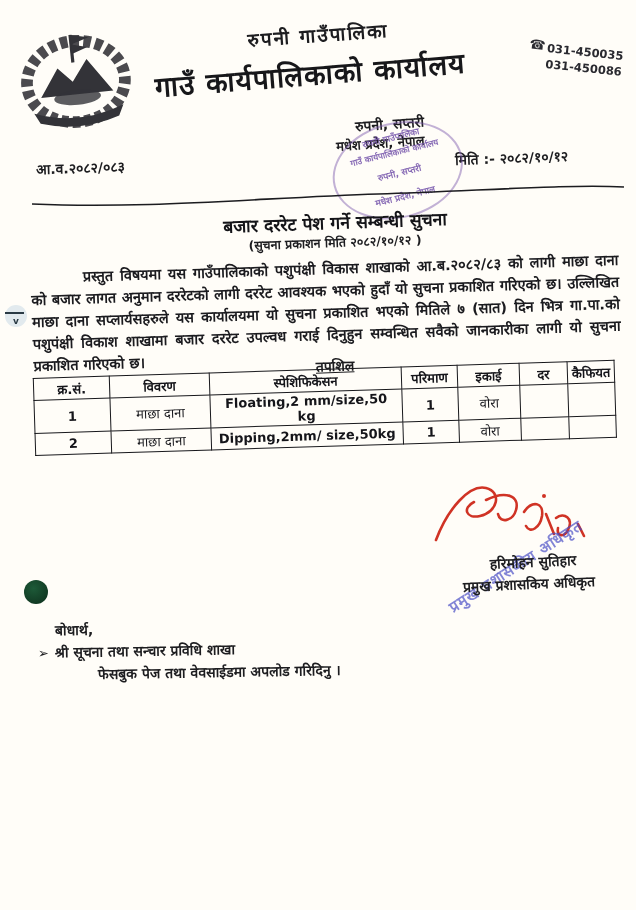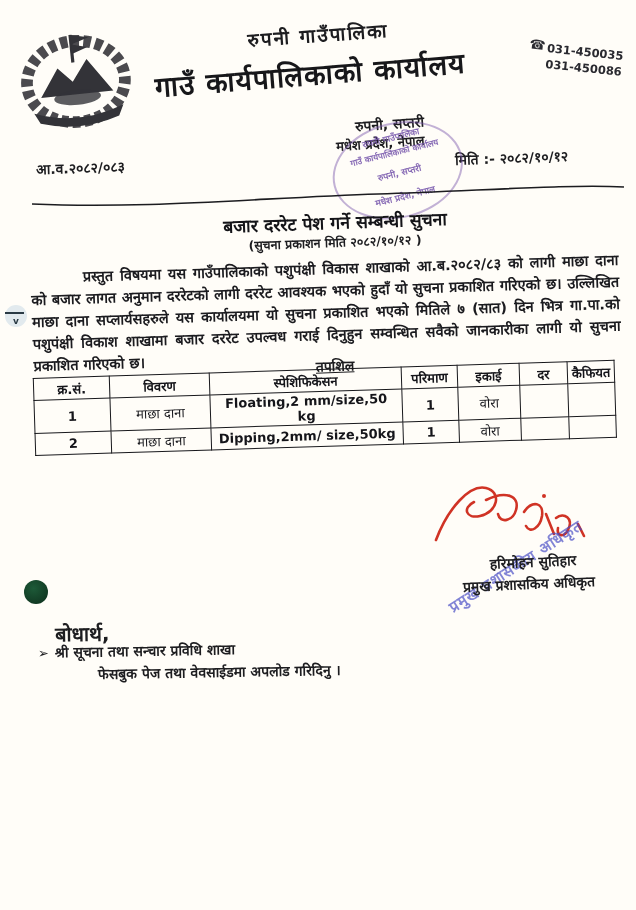--- a/index.html
+++ b/index.html
@@ -84,21 +84,21 @@
     transform:rotate(-33deg); transform-origin:left center;
     font-size:15px; font-weight:bold; letter-spacing:1px;
     color:rgba(70,74,196,.68); white-space:nowrap; }
 
   
   .green-dot { top:580px; left:24px; width:24px; height:24px; border-radius:50%;
     background:radial-gradient(circle at 40% 35%, #1d5a38, #0d2e1c); }
   .edge-marker { top:300px; left:2px; }
 
   
-  .cc-label { top:620px; left:55px; font-size:20px; font-weight:bold; transform:rotate(-1deg); }
+  .cc-label { top:620px; left:55px; font-size:14px; font-weight:bold; transform:rotate(-1deg); }
   .cc-line { top:641px; left:38px; font-size:14px; font-weight:bold; transform:rotate(-1deg); white-space:nowrap; }
   .cc-bullet { font-size:13px; margin-right:6px; }
   .cc-note { top:662px; left:98px; font-size:14px; font-weight:bold; transform:rotate(-1deg); white-space:nowrap; }
 </style>
 </head>
 <body>
 
 <div id="page">
 
   <svg class="abs emblem" viewBox="0 0 120 105">

